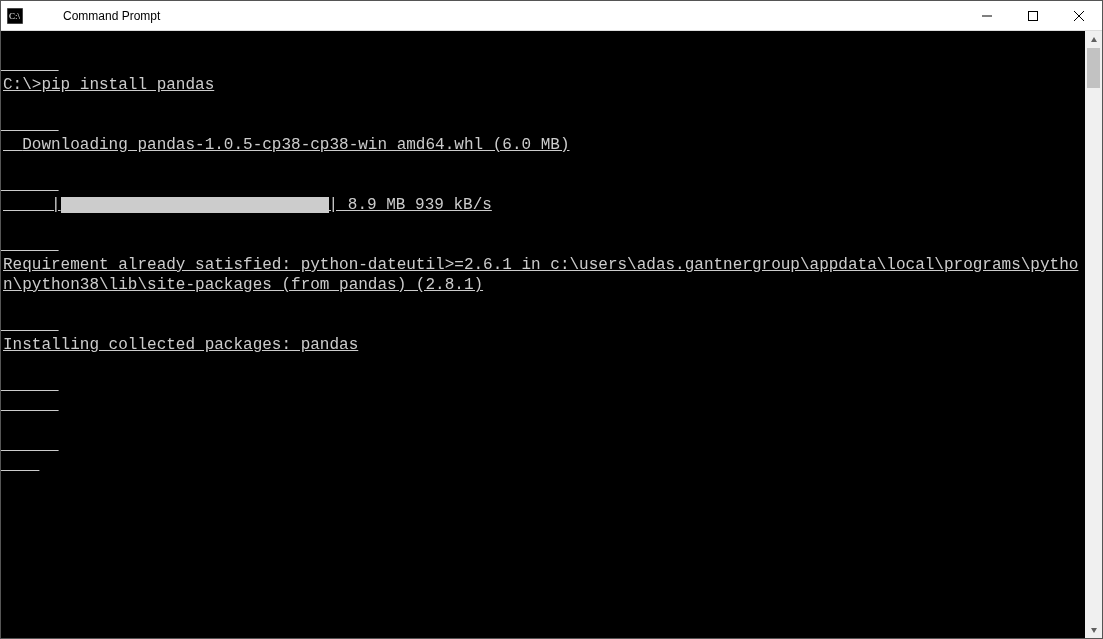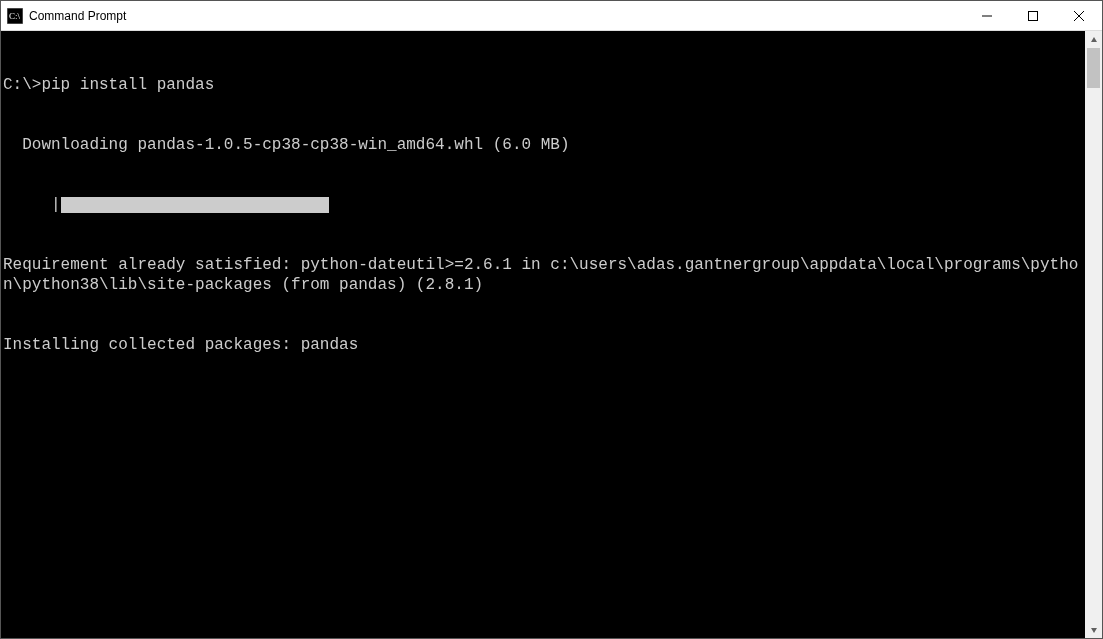--- a/index.html
+++ b/index.html
@@ -34,20 +34,21 @@
     height: 16px;
     margin-right: 6px;
     display: inline-flex;
     align-items: center;
     justify-content: center;
   }
   .titlebar .title {
     font-size: 12px;
     color: #000;
     flex: 0 0 auto;
+    margin-left: 34px;
   }
   .titlebar .spacer {
     flex: 1 1 auto;
   }
   .winbtn {
     width: 46px;
     height: 30px;
     display: flex;
     align-items: center;
     justify-content: center;
@@ -64,20 +65,21 @@
     flex: 1 1 auto;
     background: #000;
     color: #ccc;
     font-family: Consolas, "Courier New", monospace;
     font-size: 16px;
     line-height: 20px;
     padding: 4px 0 0 0;
     white-space: pre-wrap;
     word-break: break-all;
     overflow: hidden;
+    text-decoration: underline;
   }
   .terminal .line {
     padding: 0 4px 0 2px;
   }
   .progress-row {
     display: flex;
     align-items: center;
     padding: 0 4px 0 2px;
   }
   .progress-indent {
@@ -153,20 +155,21 @@
   </div>
 
   <div class="body-row">
 
     <div class="terminal">
       <div class="line"><span>C:\&gt;</span><span>pip install pandas</span></div>
       <div class="line">  Downloading pandas-1.0.5-cp38-cp38-win_amd64.whl (6.0 MB)</div>
       <div class="progress-row">
         <span class="progress-indent">     |</span>
         <span class="progress-bar-outer" style="width: 268px;"></span>
+        <span>| 8.9 MB 939 kB/s</span>
       </div>
       <div class="line">Requirement already satisfied: python-dateutil&gt;=2.6.1 in c:\users\adas.gantnergroup\appdata\local\programs\python\python38\lib\site-packages (from pandas) (2.8.1)</div>
       <div class="line">Installing collected packages: pandas</div>
       
       <div class="line"></div>
       
     </div>
 
     <div class="scrollbar">
       <div class="scroll-arrow">

